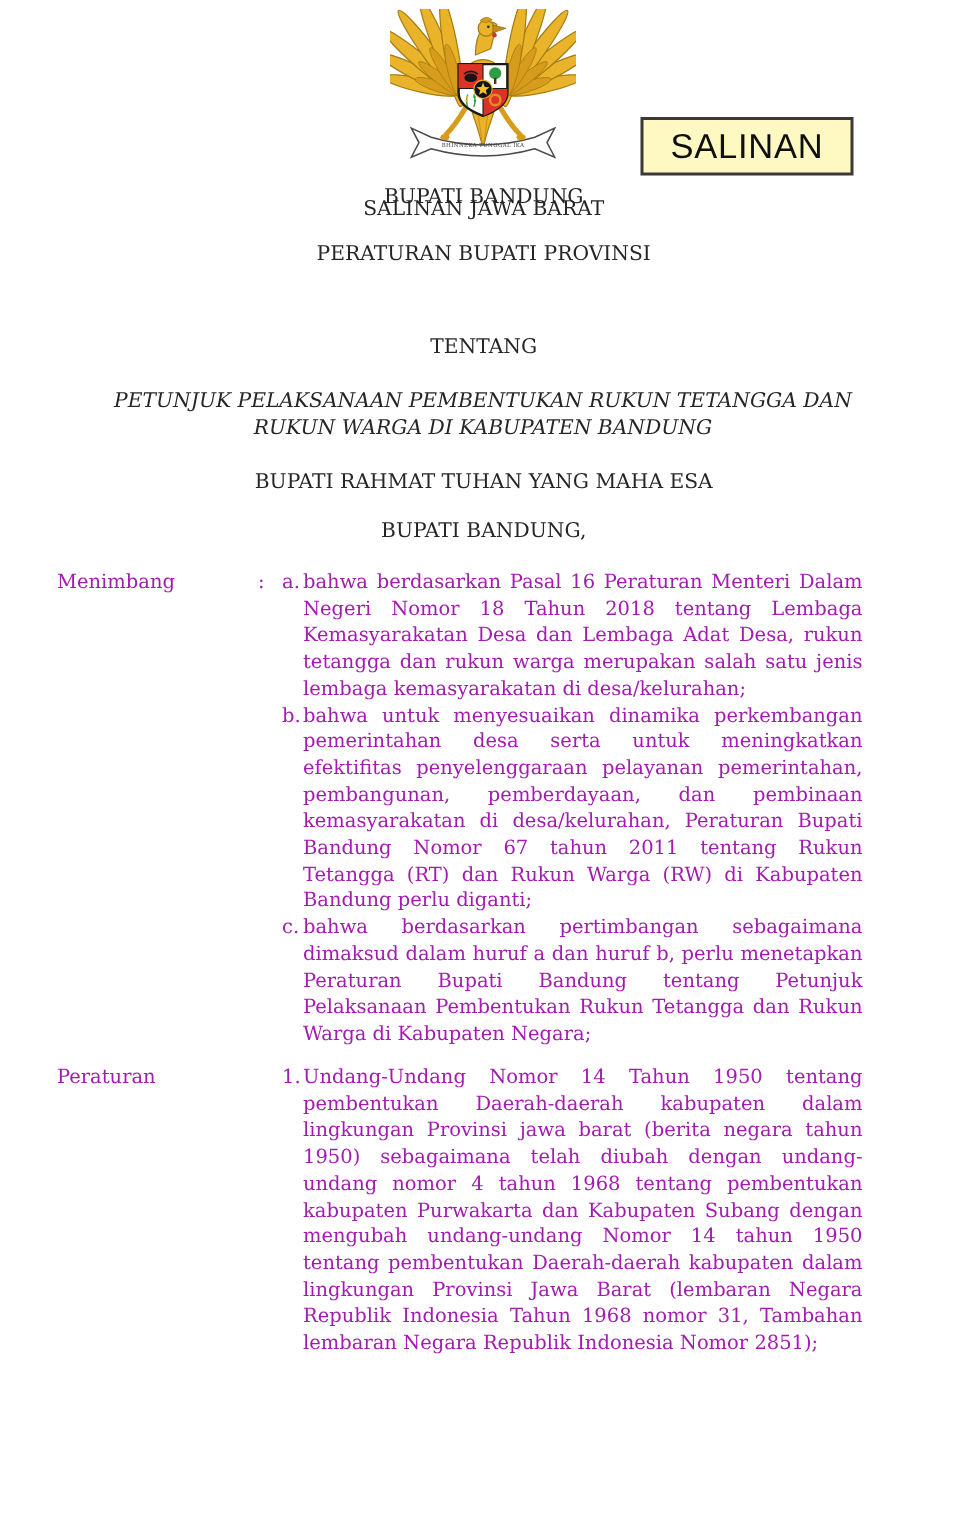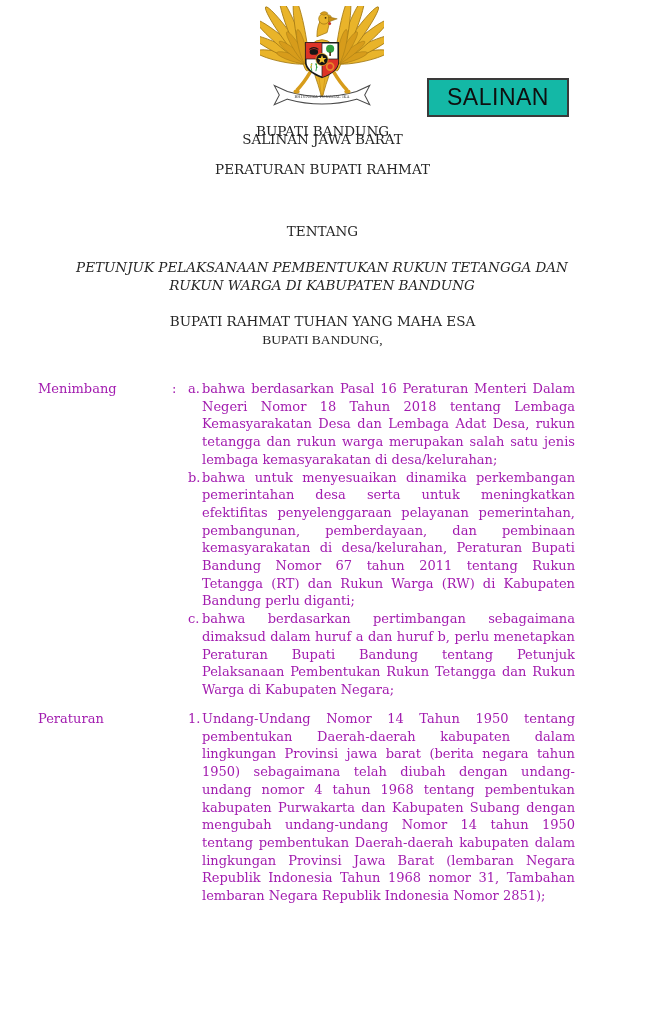--- a/index.html
+++ b/index.html
@@ -13,21 +13,21 @@
     overflow:hidden;
   }
   .page { position:absolute; inset:0; background:#fff; }
 
   
   .emblem { position:absolute; left:260px; top:6px; width:124px; height:106px; }
 
   
   .salinan {
     position:absolute; left:427px; top:78px; width:142px; height:39px;
-    border:2px solid #3a3a3a; background:#14b8a6;
+    border:2px solid #3a3a3a; background:#fef9c3;
     display:flex; align-items:center; justify-content:center;
     font-family:"Liberation Sans", sans-serif;
     font-size:23px; letter-spacing:0.5px; color:#0f0f0f;
   }
 
   
   .cline {
     position:absolute; left:70px; width:505px;
     text-align:center; font-size:13.5px; line-height:18px;
     white-space:pre-wrap; color:#262626;
@@ -129,25 +129,25 @@
       <text x="61" y="90.6" text-anchor="middle" font-family="DejaVu Serif, serif" font-size="3.6" letter-spacing="0.25" fill="#3a3a3a">BHINNEKA TUNGGAL IKA</text>
     </svg>
   </div>
 
   <div class="salinan">
     <span>SALINAN</span>
   </div>
 
   <div class="cline" style="top:112px;margin-top:10px;">BUPATI BANDUNG</div>
   <div class="cline" style="top:130px;">SALINAN JAWA BARAT</div>
-  <div class="cline" style="top:160px;">PERATURAN BUPATI RAHMAT</div>
+  <div class="cline" style="top:160px;">PERATURAN BUPATI PROVINSI</div>
   <div class="cline" style="top:222px;">TENTANG</div>
   <div class="cline" style="top:258px; left:72px; width:500px;font-style:italic;">PETUNJUK PELAKSANAAN PEMBENTUKAN RUKUN TETANGGA DAN RUKUN WARGA DI KABUPATEN BANDUNG</div>
   <div class="cline" style="top:312px;">BUPATI RAHMAT TUHAN YANG MAHA ESA</div>
-  <div class="cline" style="top:331px;font-family:Liberation Serif, serif;">BUPATI BANDUNG,</div>
+  <div class="cline" style="top:345px;">BUPATI BANDUNG,</div>
 
   <div class="section" style="top:380px;">
     <div class="row">
       <div class="lab">Menimbang</div>
       <div class="col">:</div>
       <div class="items">
         <p class="item">
           <span class="mk">a.</span>
           <span class="tx">bahwa berdasarkan Pasal 16 Peraturan Menteri Dalam Negeri Nomor 18 Tahun 2018 tentang Lembaga Kemasyarakatan Desa dan Lembaga Adat Desa, rukun tetangga dan rukun warga merupakan salah satu jenis lembaga kemasyarakatan di desa/kelurahan;</span>
         </p>

